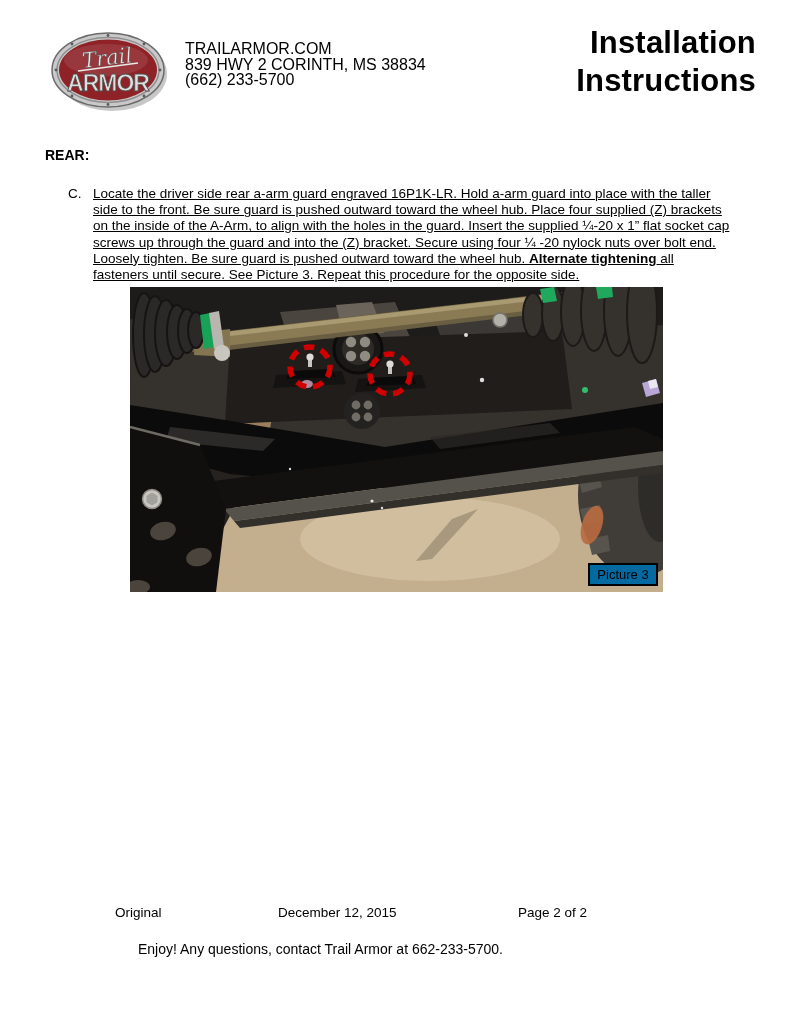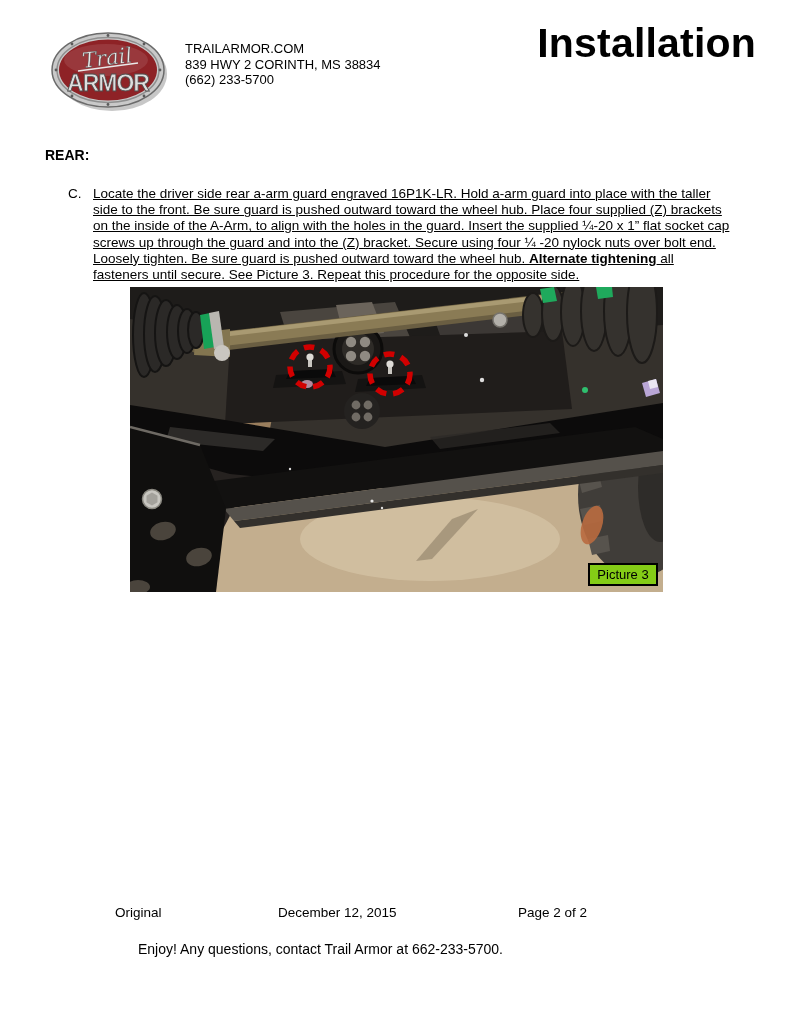--- a/index.html
+++ b/index.html
@@ -5,37 +5,37 @@
   * { margin:0; padding:0; box-sizing:border-box; }
   html,body { background:#ffffff; }
   body { font-family:"Liberation Sans", sans-serif; color:#000; }
   .page {
     position:relative; width:791px; height:1024px; margin:0 auto;
     background:#fff; overflow:hidden;
   }
 
   
   .logo { position:absolute; left:50px; top:28px; width:120px; height:86px; }
-  .contact { position:absolute; left:185px; top:41px; font-size:13px; line-height:15.5px; }
+  .contact { position:absolute; left:185px; top:41px; font-size:16px; line-height:15.5px; }
   .doc-title {
     position:absolute; right:35px; top:24px; text-align:right;
-    font-size:41px; font-weight:bold; line-height:38px; letter-spacing:0.2px;margin-left:28px;
+    font-size:31px; font-weight:bold; line-height:38px; letter-spacing:0.2px;margin-left:28px;
   }
 
   
   .section-heading { position:absolute; left:45px; top:147px; font-size:14px; font-weight:bold; }
   .step { position:absolute; left:68px; top:186px; width:662px; display:flex; }
   .step-label { width:25px; flex:0 0 25px; font-size:13.5px; line-height:16.2px; }
   .step-text { width:637px; font-size:13.5px; line-height:16.2px; text-align:left;text-decoration:underline; }
 
   .photo-wrap { position:absolute; left:130px; top:287px; width:533px; height:305px; }
   .photo-wrap svg { display:block; width:533px; height:305px; }
   .photo-caption {
     position:absolute; left:458px; top:276px; width:70px; height:23px;
-    background:#84cc16; border:2px solid #000; font-size:13px;
+    background:#0369a1; border:2px solid #000; font-size:13px;
     display:flex; align-items:center; justify-content:center;
   }
   .hl-circle { fill:none; stroke:var(--highlight-red,#d10000); stroke-width:5.5; stroke-dasharray:10.5 7; }
   .logo-red { fill:var(--logo-red,#8e2226); }
 
   
   .footer-row { position:absolute; left:18px; top:905px; width:791px; height:18px; font-size:13.5px; }
   .footer-rev  { position:absolute; left:97px; }
   .footer-date { position:absolute; left:260px; }
   .footer-page { position:absolute; left:500px;text-align:center; }
@@ -73,20 +73,21 @@
   </div>
 
   <div class="contact">
     <div>TRAILARMOR.COM</div>
     <div>839 HWY 2 CORINTH, MS 38834</div>
     <div>(662) 233-5700</div>
   </div>
 
   <div class="doc-title">
     <div>Installation</div>
+    <div>Instructions</div>
   </div>
 
   <div class="section-heading">REAR:</div>
 
   <div class="step">
     <span class="step-label">C.</span>
     <div class="step-text"><span>Locate the driver side rear a-arm guard engraved 16P1K-LR.  Hold a-arm guard into place with the taller side to the front. Be sure guard is pushed outward toward the wheel hub. Place four supplied (Z) brackets on the inside of the A-Arm, to align with the holes in the guard.  Insert the supplied ¼-20 x 1” flat socket cap screws up through the guard and into the (Z) bracket.  Secure using four ¼ -20 nylock nuts over bolt end.  Loosely tighten.  Be sure guard is pushed outward toward the wheel hub. </span><strong>Alternate tightening</strong><span> all fasteners until secure.   See Picture 3.  Repeat this procedure for the opposite side.</span></div>
   </div>
 
   <div class="photo-wrap">

